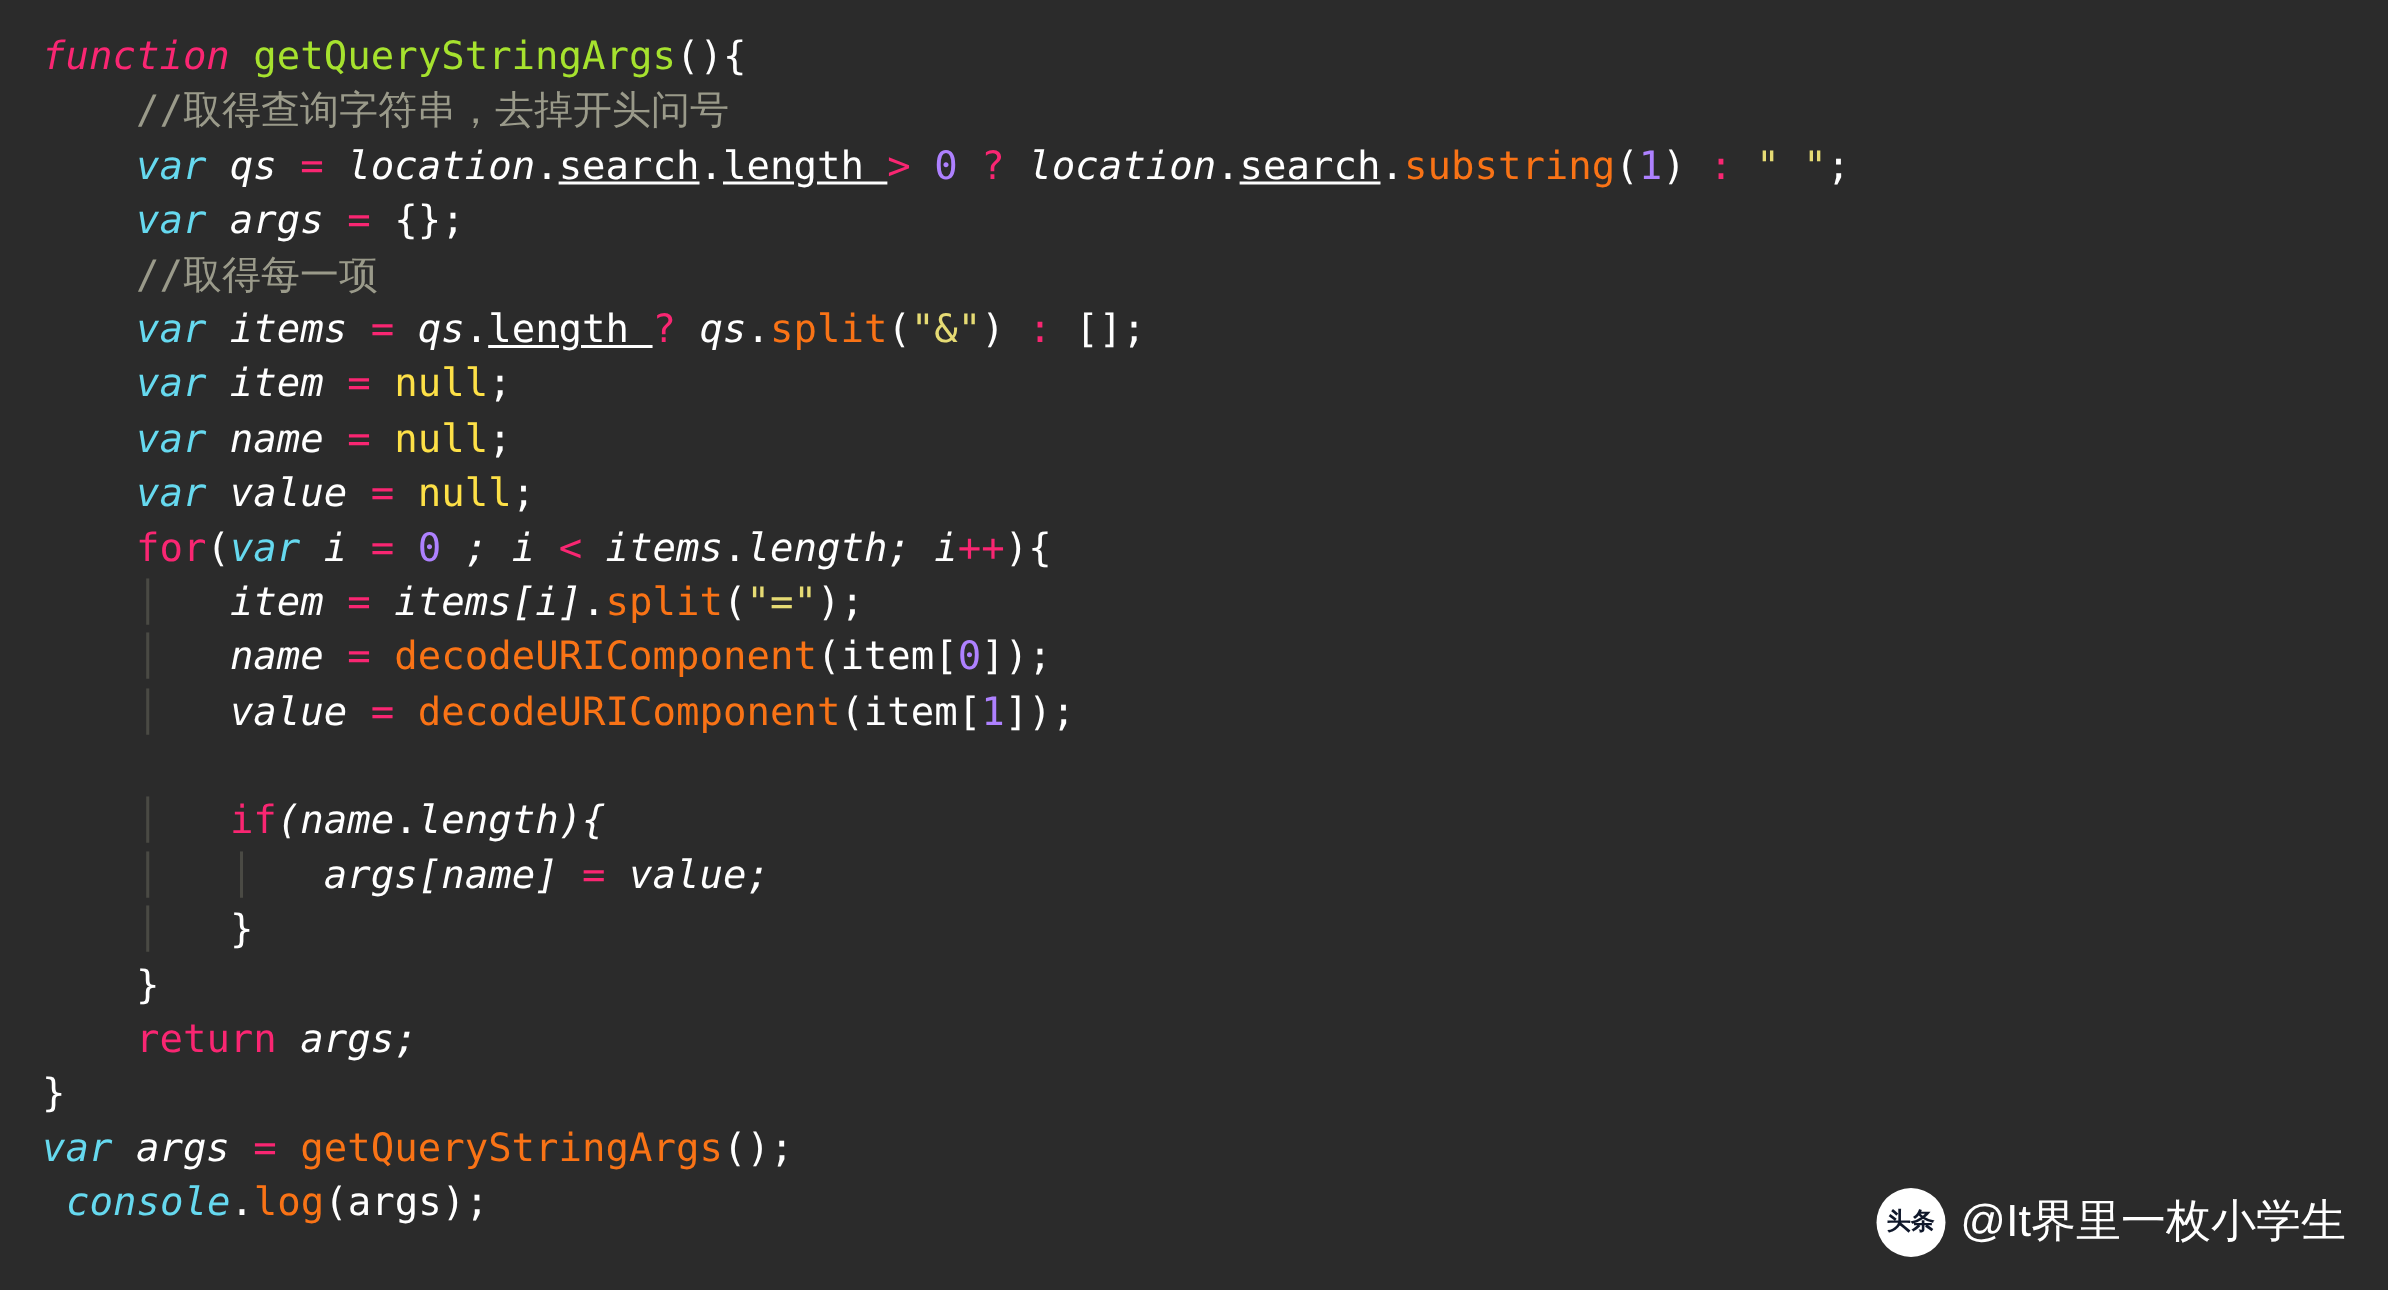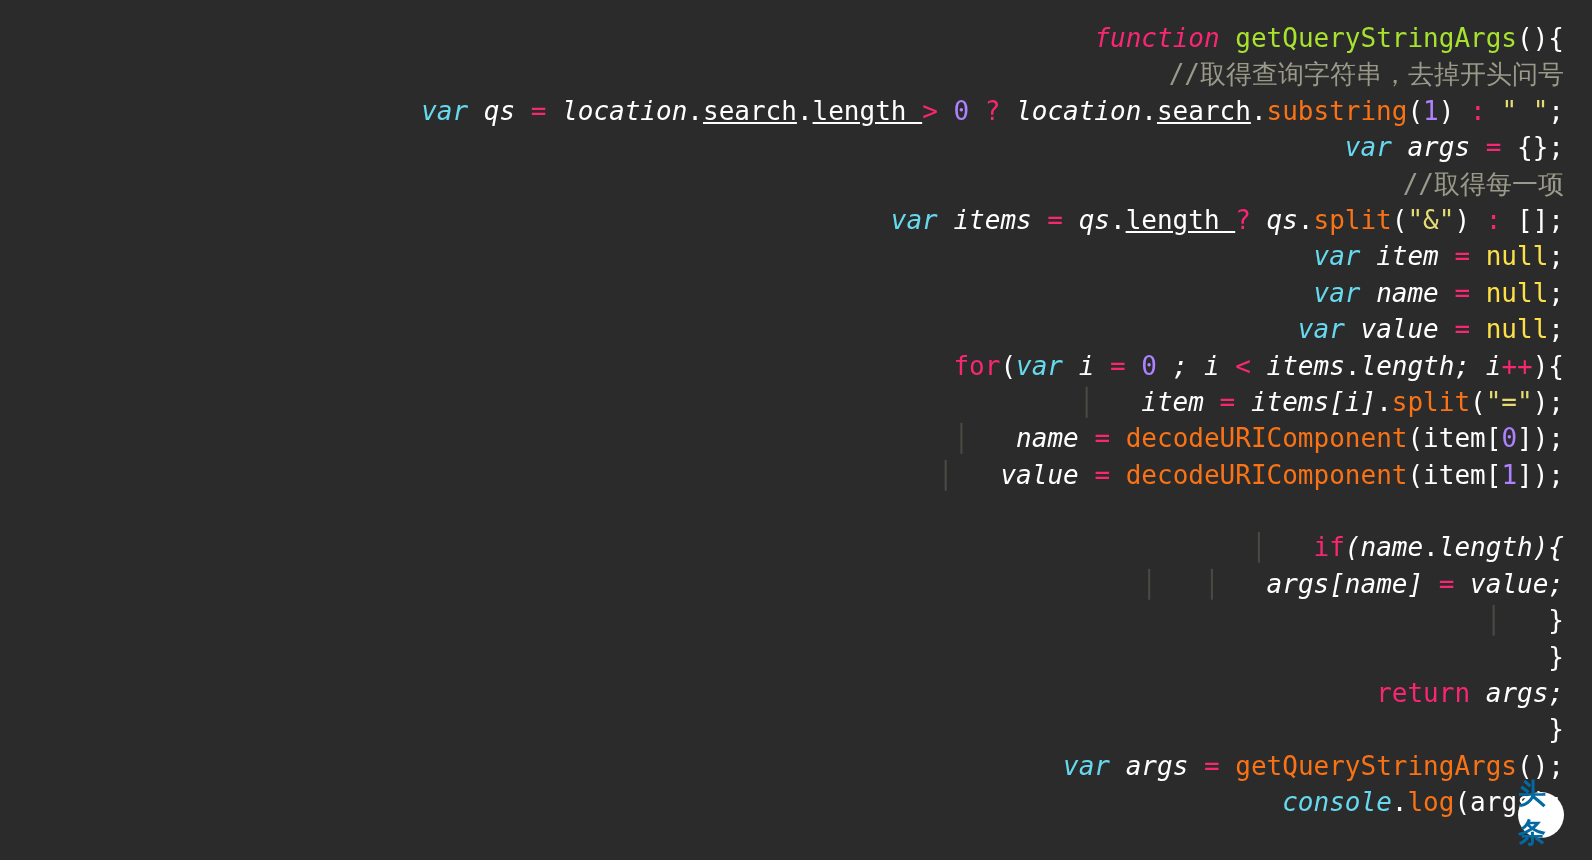--- a/index.html
+++ b/index.html
@@ -14,35 +14,34 @@
       line-height: 1.4;
       padding: 20px 28px;
       width: 1592px;
       height: 860px;
       position: relative;
       overflow: hidden;
     }
     pre {
       white-space: pre;
       font-family: inherit;
-      text-align: right;
     }
     .tok-kw { color: #f92672; font-style: italic; }
     .tok-kw-ni { color: #f92672; margin-top: 48px; }
     .tok-fn { color: #a6e22e; }
     .tok-var { color: #66d9ef; font-style: italic; margin-top: 39px; }
     .tok-id { color: #ffffff; font-style: italic; }
     .tok-prop { color: #ffffff; text-decoration: underline; }
     .tok-op { color: #f92672; }
     .tok-punc { color: #ffffff; }
     .tok-num { color: #ae81ff; }
     .tok-str { color: #e6db74; }
     .tok-cmt { color: #9a9a8a; }
     .tok-call { color: #f97316; }
-    .tok-con { color: #66d9ef; font-style: italic; }
+    .tok-con { color: #66d9ef; font-style: italic; margin-left: 16px; }
     .tok-null { color: #fde047; }
     .indent-guide { color: #4a4a44; }
 
     .watermark {
       position: absolute;
       bottom: 22px;
       right: 28px;
       display: flex;
       align-items: center;
       gap: 10px;
@@ -52,26 +51,27 @@
       font-weight: 500;
     }
     .watermark-icon {
       width: 46px;
       height: 46px;
       border-radius: 50%;
       background: #ffffff;
       display: flex;
       align-items: center;
       justify-content: center;
-      font-size: 28px;
+      font-size: 16px;
       font-weight: bold;
-      color: #0369a1;
-      font-family: Liberation Mono, monospace;
+      color: #0f172a;
+      font-family: Liberation Sans, sans-serif;
     }
   </style>
 </head>
 <body>
 
 <pre id="code-block"><div><span class="tok-kw">function</span><span> </span><span class="tok-fn">getQueryStringArgs</span><span class="tok-punc">(){</span></div><div><span>    </span><span class="tok-cmt">//取得查询字符串，去掉开头问号</span></div><div><span>    </span><span class="tok-var">var</span><span class="tok-id"> qs </span><span class="tok-op">=</span><span class="tok-id"> location</span><span class="tok-punc">.</span><span class="tok-prop">search</span><span class="tok-punc">.</span><span class="tok-prop">length </span><span class="tok-op">&gt;</span><span> </span><span class="tok-num">0</span><span> </span><span class="tok-op">?</span><span class="tok-id"> location</span><span class="tok-punc">.</span><span class="tok-prop">search</span><span class="tok-punc">.</span><span class="tok-call">substring</span><span class="tok-punc">(</span><span class="tok-num">1</span><span class="tok-punc">) </span><span class="tok-op">:</span><span> </span><span class="tok-str">" "</span><span class="tok-punc">;</span></div><div><span>    </span><span class="tok-var">var</span><span class="tok-id"> args </span><span class="tok-op">=</span><span class="tok-punc"> {};</span></div><div><span>    </span><span class="tok-cmt">//取得每一项</span></div><div><span>    </span><span class="tok-var">var</span><span class="tok-id"> items </span><span class="tok-op">=</span><span class="tok-id"> qs</span><span class="tok-punc">.</span><span class="tok-prop">length </span><span class="tok-op">?</span><span class="tok-id"> qs</span><span class="tok-punc">.</span><span class="tok-call">split</span><span class="tok-punc">(</span><span class="tok-str">"&amp;"</span><span class="tok-punc">) </span><span class="tok-op">:</span><span class="tok-punc"> [];</span></div><div><span>    </span><span class="tok-var">var</span><span class="tok-id"> item </span><span class="tok-op">=</span><span> </span><span class="tok-null">null</span><span class="tok-punc">;</span></div><div><span>    </span><span class="tok-var">var</span><span class="tok-id"> name </span><span class="tok-op">=</span><span> </span><span class="tok-null">null</span><span class="tok-punc">;</span></div><div><span>    </span><span class="tok-var">var</span><span class="tok-id"> value </span><span class="tok-op">=</span><span> </span><span class="tok-null">null</span><span class="tok-punc">;</span></div><div><span>    </span><span class="tok-kw-ni">for</span><span class="tok-punc">(</span><span class="tok-var">var</span><span class="tok-id"> i </span><span class="tok-op">=</span><span> </span><span class="tok-num">0</span><span class="tok-id"> ; i </span><span class="tok-op">&lt;</span><span class="tok-id"> items</span><span class="tok-punc">.</span><span class="tok-id">length; i</span><span class="tok-op">++</span><span class="tok-punc">){</span></div><div><span>    </span><span class="indent-guide">│   </span><span class="tok-id">item </span><span class="tok-op">=</span><span class="tok-id"> items[i]</span><span class="tok-punc">.</span><span class="tok-call">split</span><span class="tok-punc">(</span><span class="tok-str">"="</span><span class="tok-punc">);</span></div><div><span>    </span><span class="indent-guide">│   </span><span class="tok-id">name </span><span class="tok-op">=</span><span> </span><span class="tok-call">decodeURIComponent</span><span class="tok-punc">(item[</span><span class="tok-num">0</span><span class="tok-punc">]);</span></div><div><span>    </span><span class="indent-guide">│   </span><span class="tok-id">value </span><span class="tok-op">=</span><span> </span><span class="tok-call">decodeURIComponent</span><span class="tok-punc">(item[</span><span class="tok-num">1</span><span class="tok-punc">]);</span></div><div>&nbsp;</div><div><span>    </span><span class="indent-guide">│   </span><span class="tok-kw-ni">if</span><span class="tok-id">(name</span><span class="tok-punc">.</span><span class="tok-id">length){</span></div><div><span>    </span><span class="indent-guide">│   │   </span><span class="tok-id">args[name] </span><span class="tok-op">=</span><span class="tok-id"> value;</span></div><div><span>    </span><span class="indent-guide">│   </span><span class="tok-punc">}</span></div><div><span class="tok-punc">    }</span></div><div><span>    </span><span class="tok-kw-ni">return</span><span class="tok-id"> args;</span></div><div><span class="tok-punc">}</span></div><div><span class="tok-var">var</span><span class="tok-id"> args </span><span class="tok-op">=</span><span> </span><span class="tok-call">getQueryStringArgs</span><span class="tok-punc">();</span></div><div><span class="tok-con">console</span><span class="tok-punc">.</span><span class="tok-call">log</span><span class="tok-punc">(args);</span></div></pre>
 
 <div class="watermark">
   <span class="watermark-icon">头条</span>
+  <span>@It界里一枚小学生</span>
 </div>
 
 </body></html>

